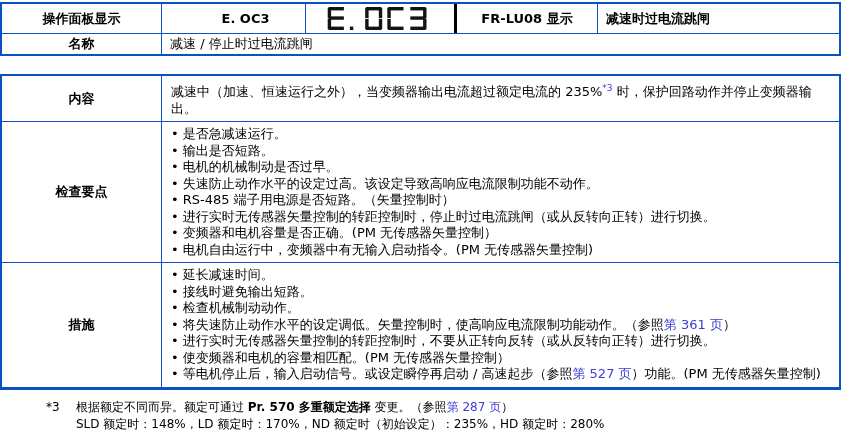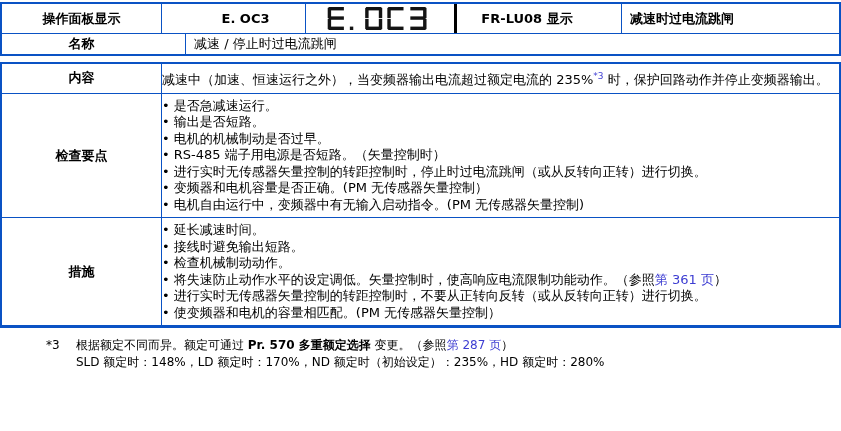--- a/index.html
+++ b/index.html
@@ -20,28 +20,28 @@
   
   .header-tbl .r1 { height:29px; }
   .header-tbl .r2 { height:21px; }
   .c-center { display:flex; align-items:center; justify-content:center; text-align:right; }
   .c-vcenter { display:flex; align-items:center; }
   .bold { font-weight:bold; }
   .w-label { width:159px; }
   .w-code  { width:144px;padding-left:32px; }
   .w-lcd   { width:152px; border-right:3px solid #000 !important; }
   .w-lu    { width:140px; border-left:none !important; }
-  .flex1 { flex:1;margin-left:24px; }
+  .flex1 { flex:1; }
 
   .lcd-box svg { display:block; height:23px; }
   .lcd-box svg rect { fill:#141414; }
 
   
-  .main-tbl { margin-top:6px; border-bottom-width:3px; }
-  .main-tbl .content-cell { flex:1; padding:4px 10px 4px 0; line-height:16.5px; }
+  .main-tbl { margin-top:18px; border-bottom-width:3px; }
+  .main-tbl .content-cell { flex:1; padding:4px 10px 4px 9px; line-height:16.5px; }
   .main-tbl .label-cell { width:159px; display:flex; align-items:center; justify-content:center; font-weight:bold; }
 
   .bullet-line { padding-left:13px; text-indent:-13px; }
   .bullet-dot { display:inline; }
 
   .link, .sup { color:#3d3dd2; }
   sup.sup { font-size:9px; }
   .b { font-weight:bold; }
 
   
@@ -95,35 +95,37 @@
     <div class="row">
       <div class="cell label-cell">内容</div>
       <div class="cell content-cell"><span>减速中（加速、恒速运行之外），当变频器输出电流超过额定电流的 235%</span><sup class="sup">*3</sup><span> 时，保护回路动作并停止变频器输出。</span></div>
     </div>
     <div class="row">
       <div class="cell label-cell">检查要点</div>
       <div class="cell content-cell">
           <div class="bullet-line"><span class="bullet-dot">• </span><span>是否急减速运行。</span></div>
           <div class="bullet-line"><span class="bullet-dot">• </span><span>输出是否短路。</span></div>
           <div class="bullet-line"><span class="bullet-dot">• </span><span>电机的机械制动是否过早。</span></div>
+          <div class="bullet-line"><span class="bullet-dot">• </span><span>失速防止动作水平的设定过高。该设定导致高响应电流限制功能不动作。</span></div>
           <div class="bullet-line"><span class="bullet-dot">• </span><span>RS-485 端子用电源是否短路。（矢量控制时）</span></div>
           <div class="bullet-line"><span class="bullet-dot">• </span><span>进行实时无传感器矢量控制的转距控制时，停止时过电流跳闸（或从反转向正转）进行切换。</span></div>
           <div class="bullet-line"><span class="bullet-dot">• </span><span>变频器和电机容量是否正确。(PM 无传感器矢量控制）</span></div>
           <div class="bullet-line"><span class="bullet-dot">• </span><span>电机自由运行中，变频器中有无输入启动指令。(PM 无传感器矢量控制)</span></div>
         </div>
     </div>
     <div class="row">
       <div class="cell label-cell">措施</div>
       <div class="cell content-cell">
           <div class="bullet-line"><span class="bullet-dot">• </span><span>延长减速时间。</span></div>
           <div class="bullet-line"><span class="bullet-dot">• </span><span>接线时避免输出短路。</span></div>
           <div class="bullet-line"><span class="bullet-dot">• </span><span>检查机械制动动作。</span></div>
           <div class="bullet-line"><span class="bullet-dot">• </span><span>将失速防止动作水平的设定调低。矢量控制时，使高响应电流限制功能动作。（参照</span><span class="link">第 361 页</span><span>）</span></div>
           <div class="bullet-line"><span class="bullet-dot">• </span><span>进行实时无传感器矢量控制的转距控制时，不要从正转向反转（或从反转向正转）进行切换。</span></div>
           <div class="bullet-line"><span class="bullet-dot">• </span><span>使变频器和电机的容量相匹配。(PM 无传感器矢量控制）</span></div>
+          <div class="bullet-line"><span class="bullet-dot">• </span><span>等电机停止后，输入启动信号。或设定瞬停再启动 / 高速起步（参照</span><span class="link">第 527 页</span><span>）功能。(PM 无传感器矢量控制)</span></div>
         </div>
     </div>
   </div>
 
   <div class="footnote">
     <span class="fn-marker">*3</span>
     <div class="fn-body">
       <div><span>根据额定不同而异。额定可通过 </span><span class="b">Pr. 570 多重额定选择</span><span> 变更。（参照</span><span class="link">第 287 页</span><span>）</span></div>
       <div>SLD 额定时：148%，LD 额定时：170%，ND 额定时（初始设定）：235%，HD 额定时：280%</div>
     </div>

